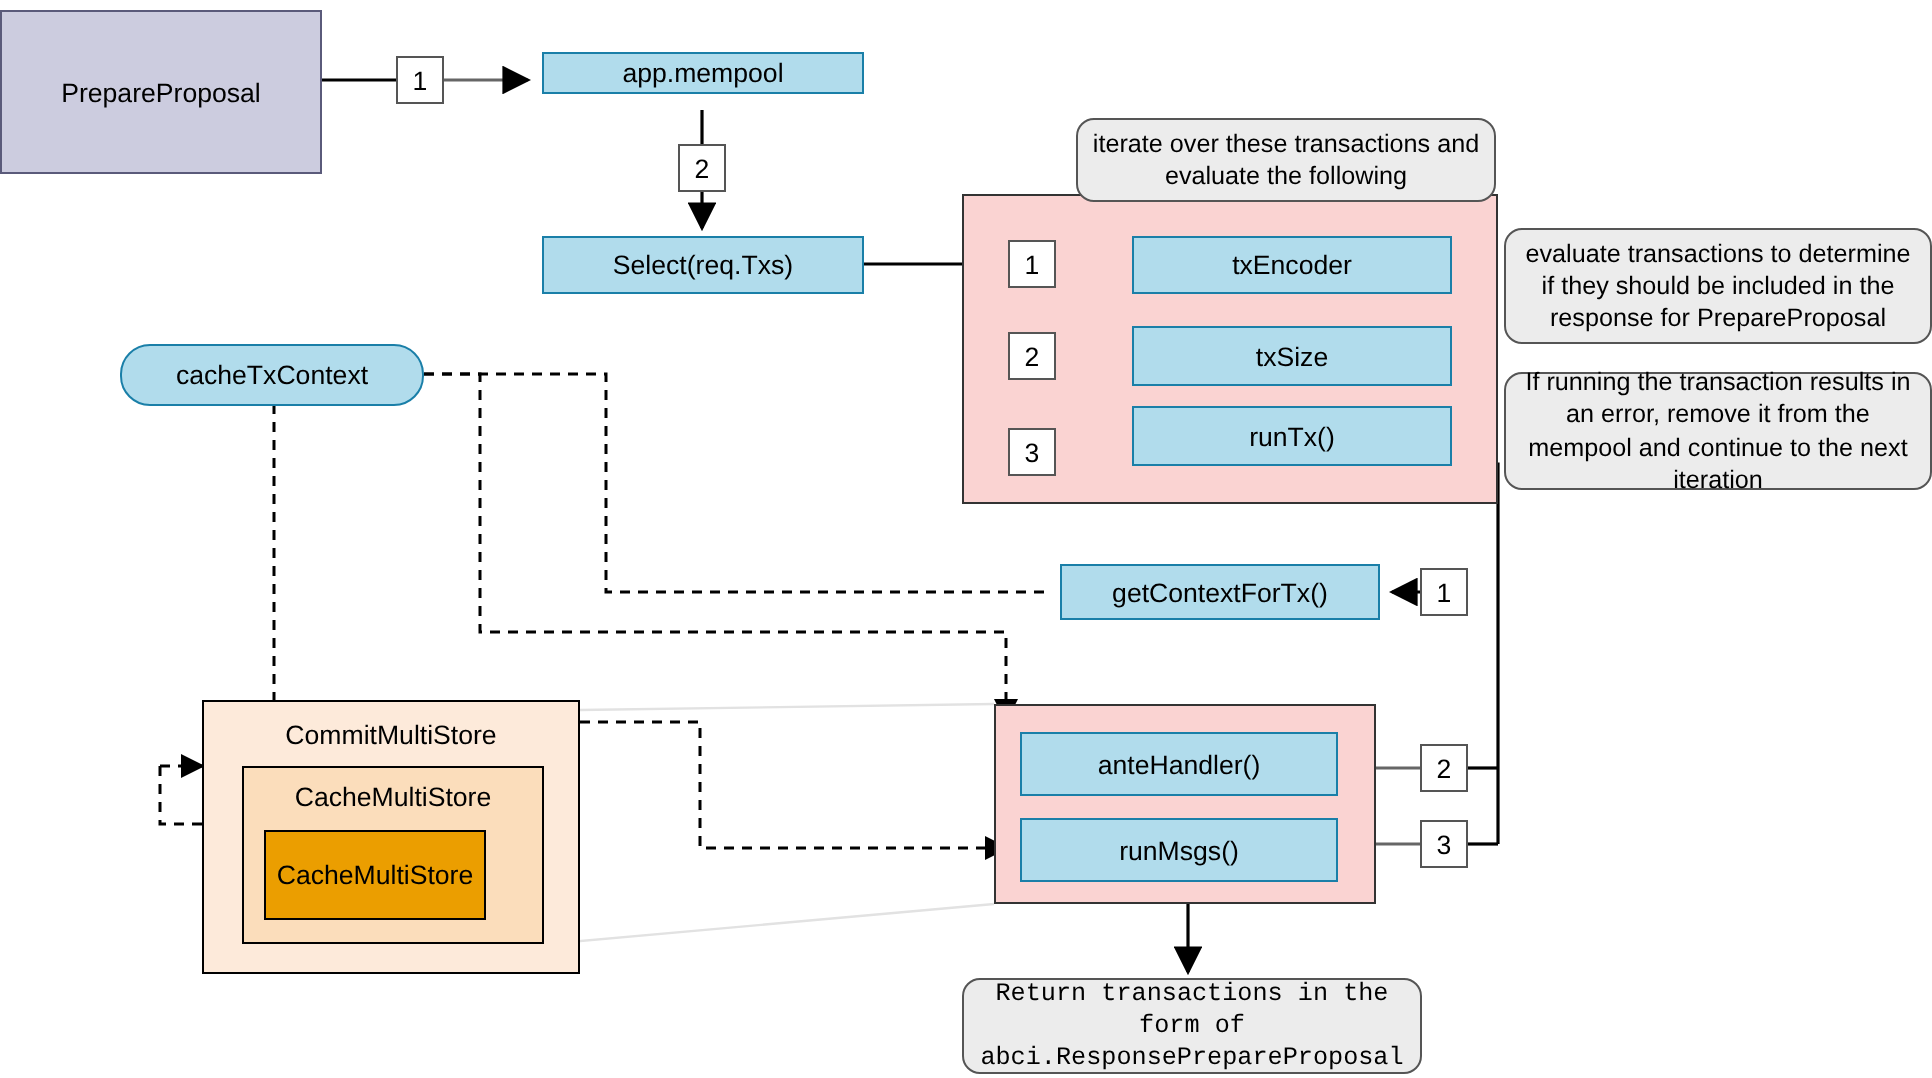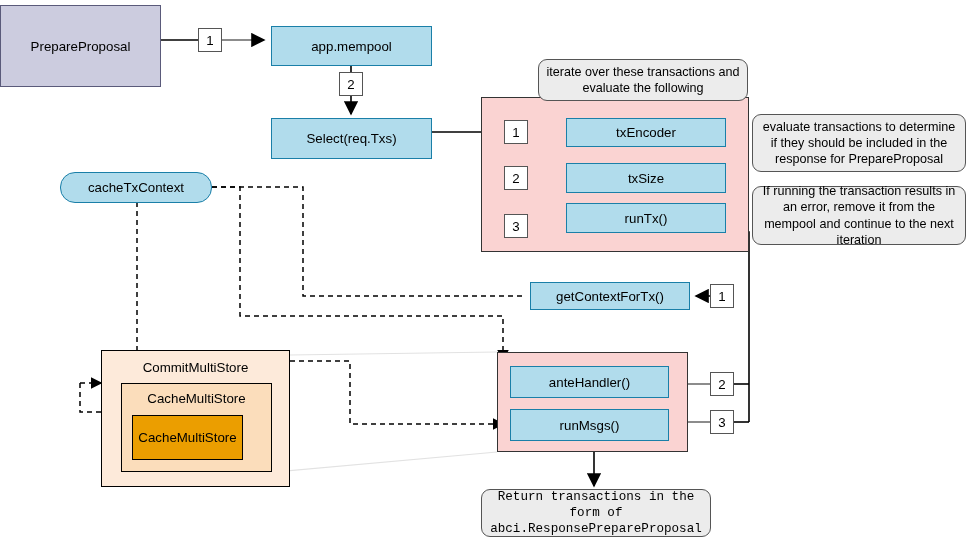--- a/index.html
+++ b/index.html
@@ -83,25 +83,25 @@
     <path d="M290,355 L497,352" stroke="#e2e2e2" stroke-width="1.2" fill="none"></path>
     <path d="M218,477 L497,452" stroke="#e2e2e2" stroke-width="1.2" fill="none"></path>
 
     <path d="M594,452 L594,486" stroke="#000" stroke-width="1.6" fill="none" marker-end="url(#ah)"></path>
   </svg>
 
   <div class="node purple" style="left:0px;top:5px;width:161px;height:82px;">
     <span>PrepareProposal</span>
   </div>
 
-  <div class="node blue" style="left:271px;top:26px;width:161px;height:40px;">
+  <div class="node blue" style="left:271px;top:26px;width:161px;height:21px;">
     <span>app.mempool</span>
   </div>
 
-  <div class="node blue" style="left:271px;top:118px;width:161px;height:41px;">
+  <div class="node blue" style="left:271px;top:118px;width:161px;height:29px;">
     <span>Select(req.Txs)</span>
   </div>
 
   <div class="node pinkbox" style="left:481px;top:97px;width:268px;height:155px;"></div>
 
   <div class="node blue" style="left:566px;top:118px;width:160px;height:29px;">
     <span>txEncoder</span>
   </div>
   <div class="node blue" style="left:566px;top:163px;width:160px;height:30px;">
     <span>txSize</span>

